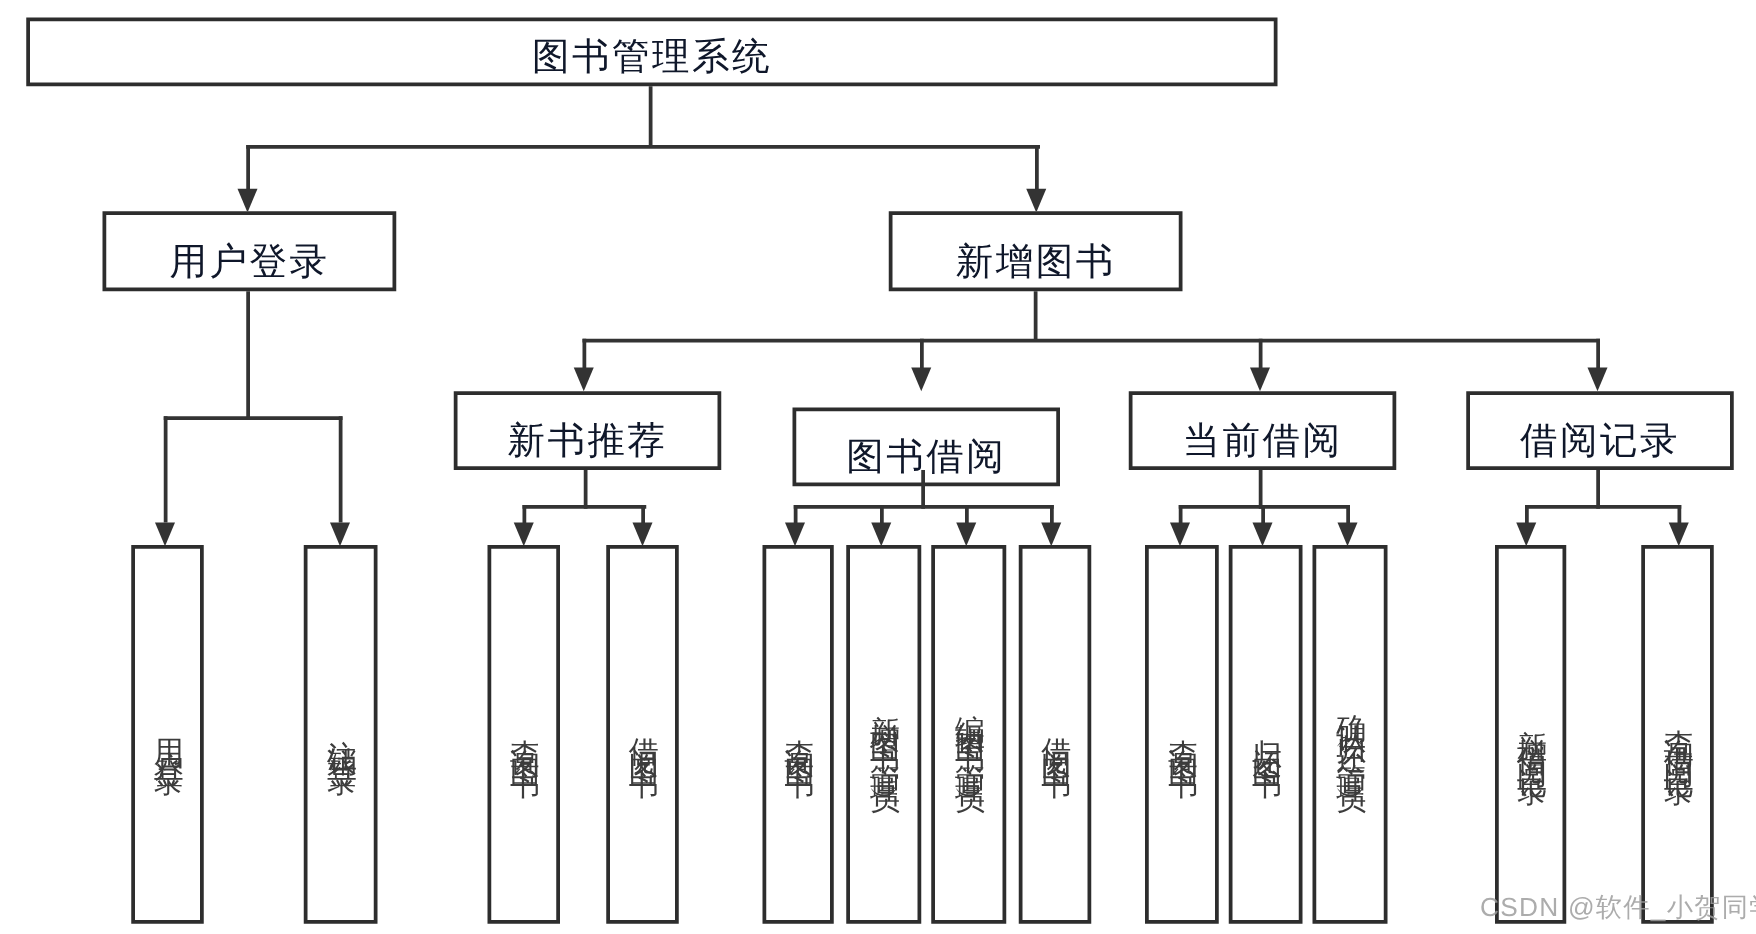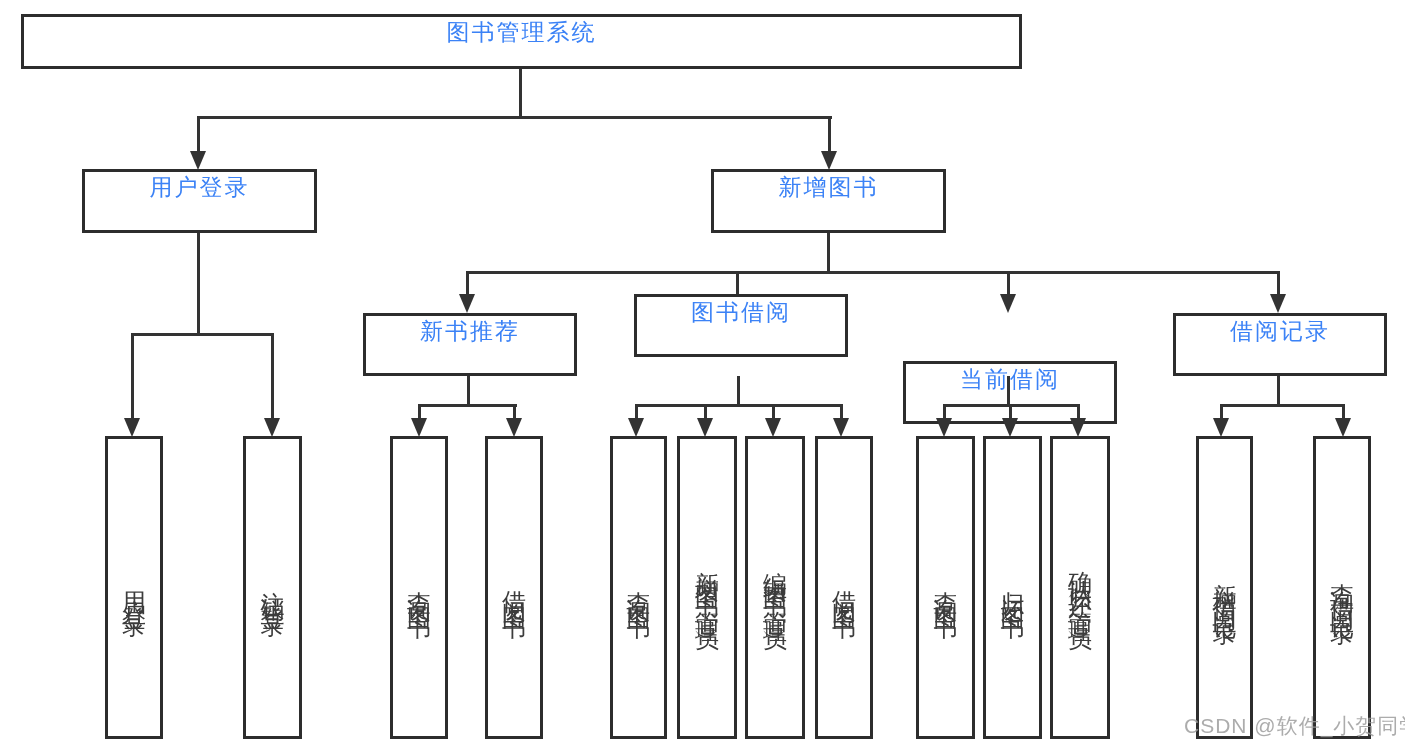--- a/index.html
+++ b/index.html
@@ -11,25 +11,25 @@
     font-family: "Liberation Sans", "DejaVu Sans", sans-serif;
     overflow: hidden;
   }
   
   .hbox {
     position: absolute;
     box-sizing: border-box;
     border: 3px solid #2d2d2d;
     background: #ffffff;
     display: flex;
-    align-items: flex-start;
+    align-items: flex-end;
     justify-content: center;
-    font-size: 23px;
+    font-size: 30px;
     letter-spacing: 2px;
-    color: #3b82f6;
+    color: #0f172a;
   }
   .vbox {
     position: absolute;
     box-sizing: border-box;
     border: 3px solid #2d2d2d;
     background: #ffffff;
     top: 436px;
     height: 303px;
     display: flex;
     align-items: center;
@@ -102,24 +102,24 @@
   <div class="v" style="left:736px; top:271px; height:25px;"></div>
   <div class="arr" style="left:729px; top:294px;"></div>
   <div class="v" style="left:1007px; top:271px; height:25px;"></div>
   <div class="arr" style="left:1000px; top:294px;"></div>
   <div class="v" style="left:1277px; top:271px; height:25px;"></div>
   <div class="arr" style="left:1270px; top:294px;"></div>
 
   <div class="hbox" style="left:363px; top:313px; width:214px; height:63px;">
     <span>新书推荐</span>
   </div>
-  <div class="hbox" style="left:634px; top:294px; width:214px; height:63px;">
+  <div class="hbox" style="left:634px; top:326px; width:214px; height:63px;">
     <span>图书借阅</span>
   </div>
-  <div class="hbox" style="left:903px; top:313px; width:214px; height:63px;margin-top:48px;">
+  <div class="hbox" style="left:903px; top:313px; width:214px; height:63px;">
     <span>当前借阅</span>
   </div>
   <div class="hbox" style="left:1173px; top:313px; width:214px; height:63px;">
     <span>借阅记录</span>
   </div>
 
   <div class="v" style="left:467px; top:376px; height:31px;"></div>
   <div class="h" style="left:418px; top:404px; width:99px;"></div>
   <div class="v" style="left:418px; top:404px; height:16px;"></div>
   <div class="arr" style="left:411px; top:418px;"></div>

